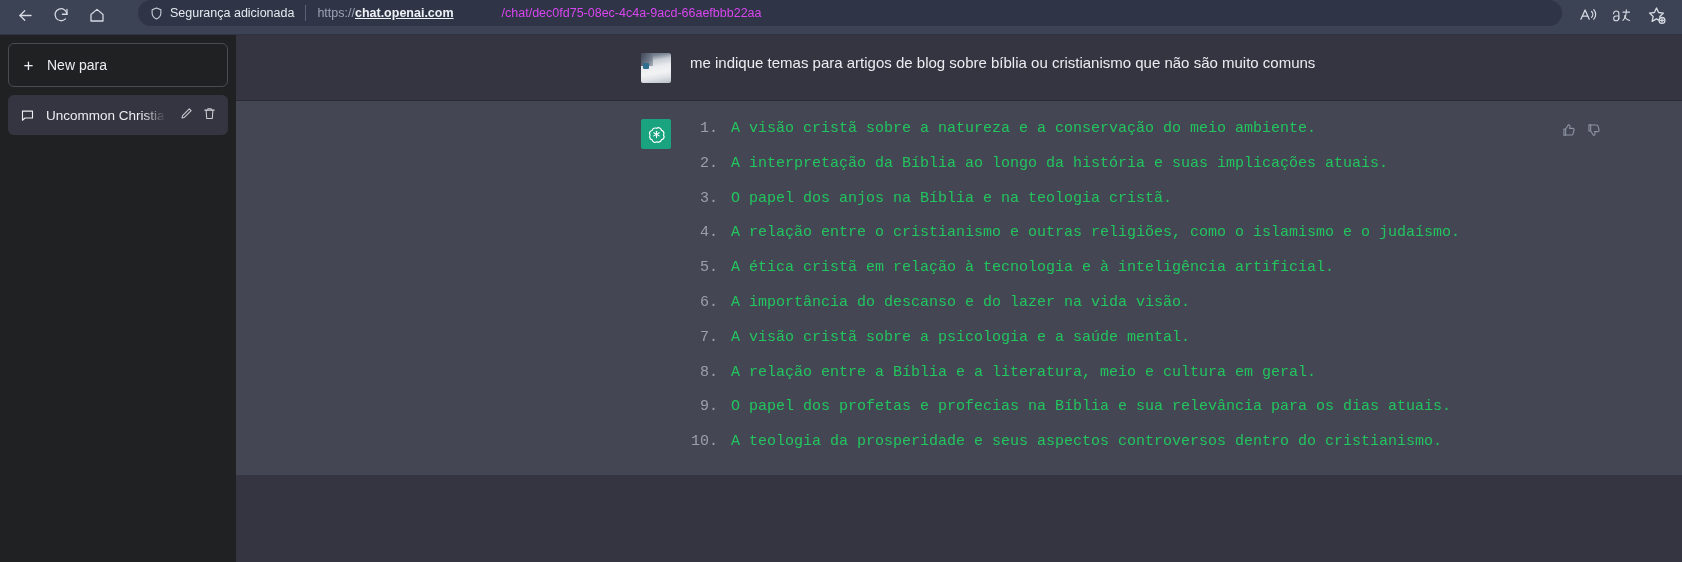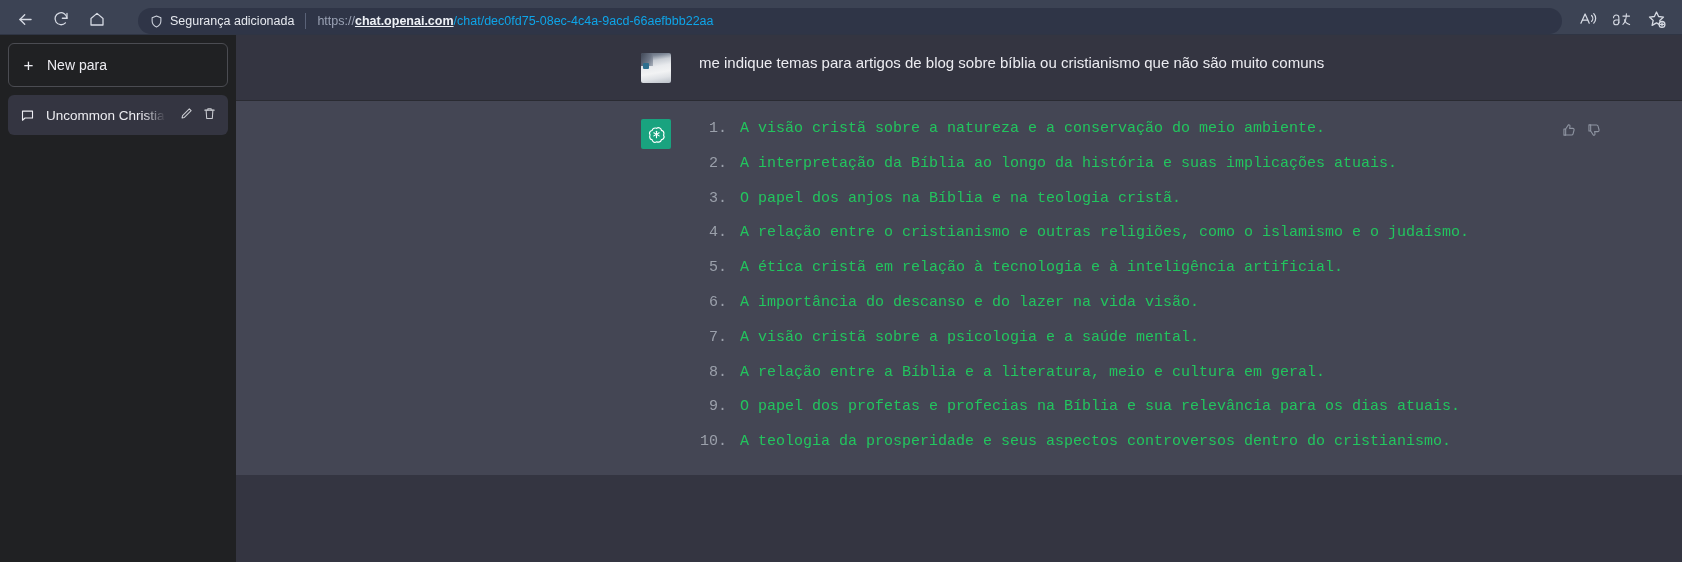--- a/index.html
+++ b/index.html
@@ -14,21 +14,21 @@
   }
 
   
   .browser-bar {
     position: absolute;
     left: 0; top: 0;
     width: 1682px;
     height: 35px;
     background: #3c4354;
     display: flex;
-    align-items: flex-end;
+    align-items: flex-start;
     padding: 0 10px;
     border-bottom: 1px solid #2f3544;
   }
   .nav-btn {
     width: 30px; height: 30px;
     display: flex; align-items: center; justify-content: center;
     border-radius: 4px;
     color: #d6dae3;
     flex: 0 0 auto;
     margin-right: 6px;
@@ -67,21 +67,21 @@
   }
   .url {
     font-size: 12.5px;
     color: #9aa2b4;
     white-space: nowrap;
     overflow: hidden;
     text-overflow: ellipsis;
   }
   .url .host { color: #eef1f6; font-weight: bold; text-decoration: underline; }
   .url .scheme { color: #9aa2b4; }
-  .url .path { color: #0ea5e9; }
+  .url .path { color: #d946ef; padding-left: 48px; }
 
   .omni-actions {
     display: flex;
     align-items: center;
     flex: 0 0 auto;
     gap: 2px;
   }
   .omni-actions .nav-btn { margin-right: 0; width: 32px; }
 
   
@@ -167,21 +167,21 @@
   .msg-row.user      { background: #343541; }
   .msg-row.assistant { background: #444654; border-top: 1px solid #2a2b32; }
 
   .msg-inner {
     width: 100%;
     max-width: 1450px;
     display: flex;
     padding: 17px 0 17px 0;
     padding-left: 405px;
     padding-right: 80px;
-    gap: 28px;
+    gap: 19px;
     align-items: flex-start;
   }
 
   .avatar {
     width: 30px;
     height: 30px;
     flex: 0 0 30px;
     border-radius: 2px;
     overflow: hidden;
     margin-top: 1px;

